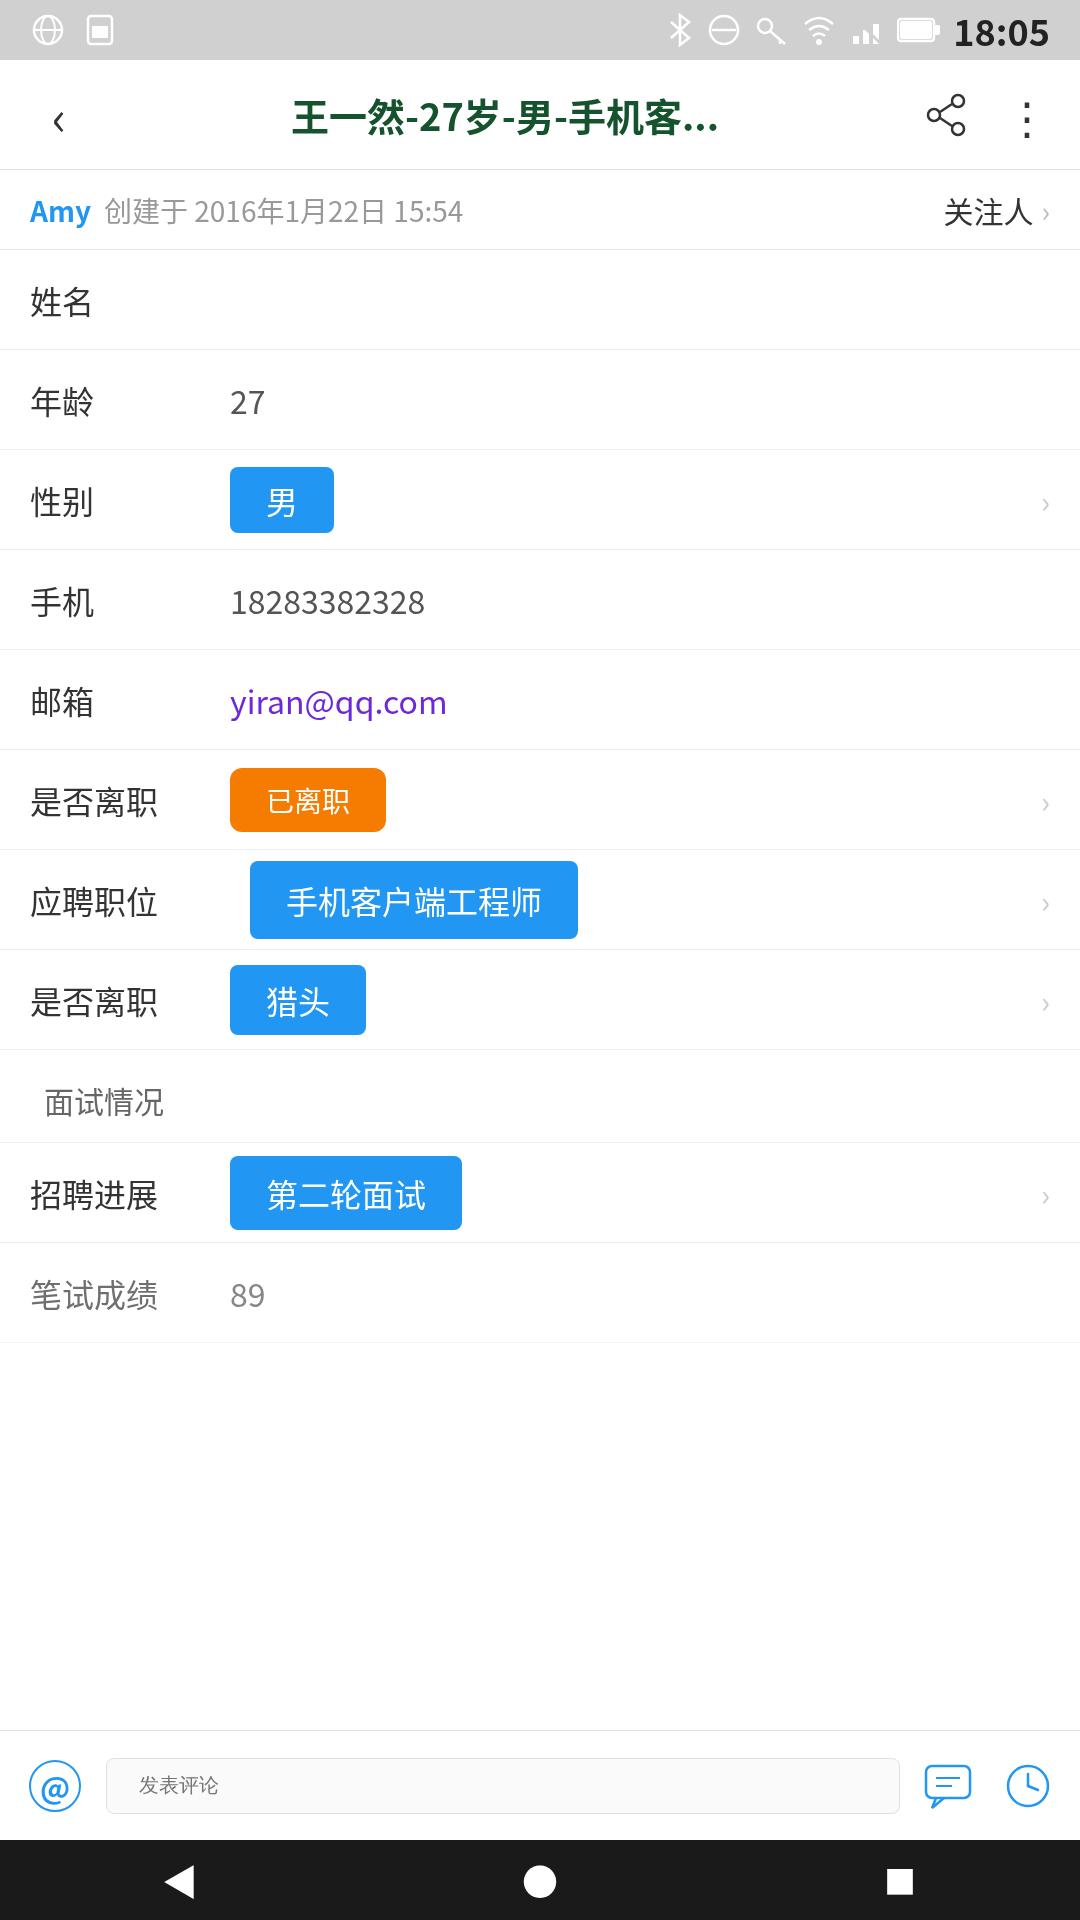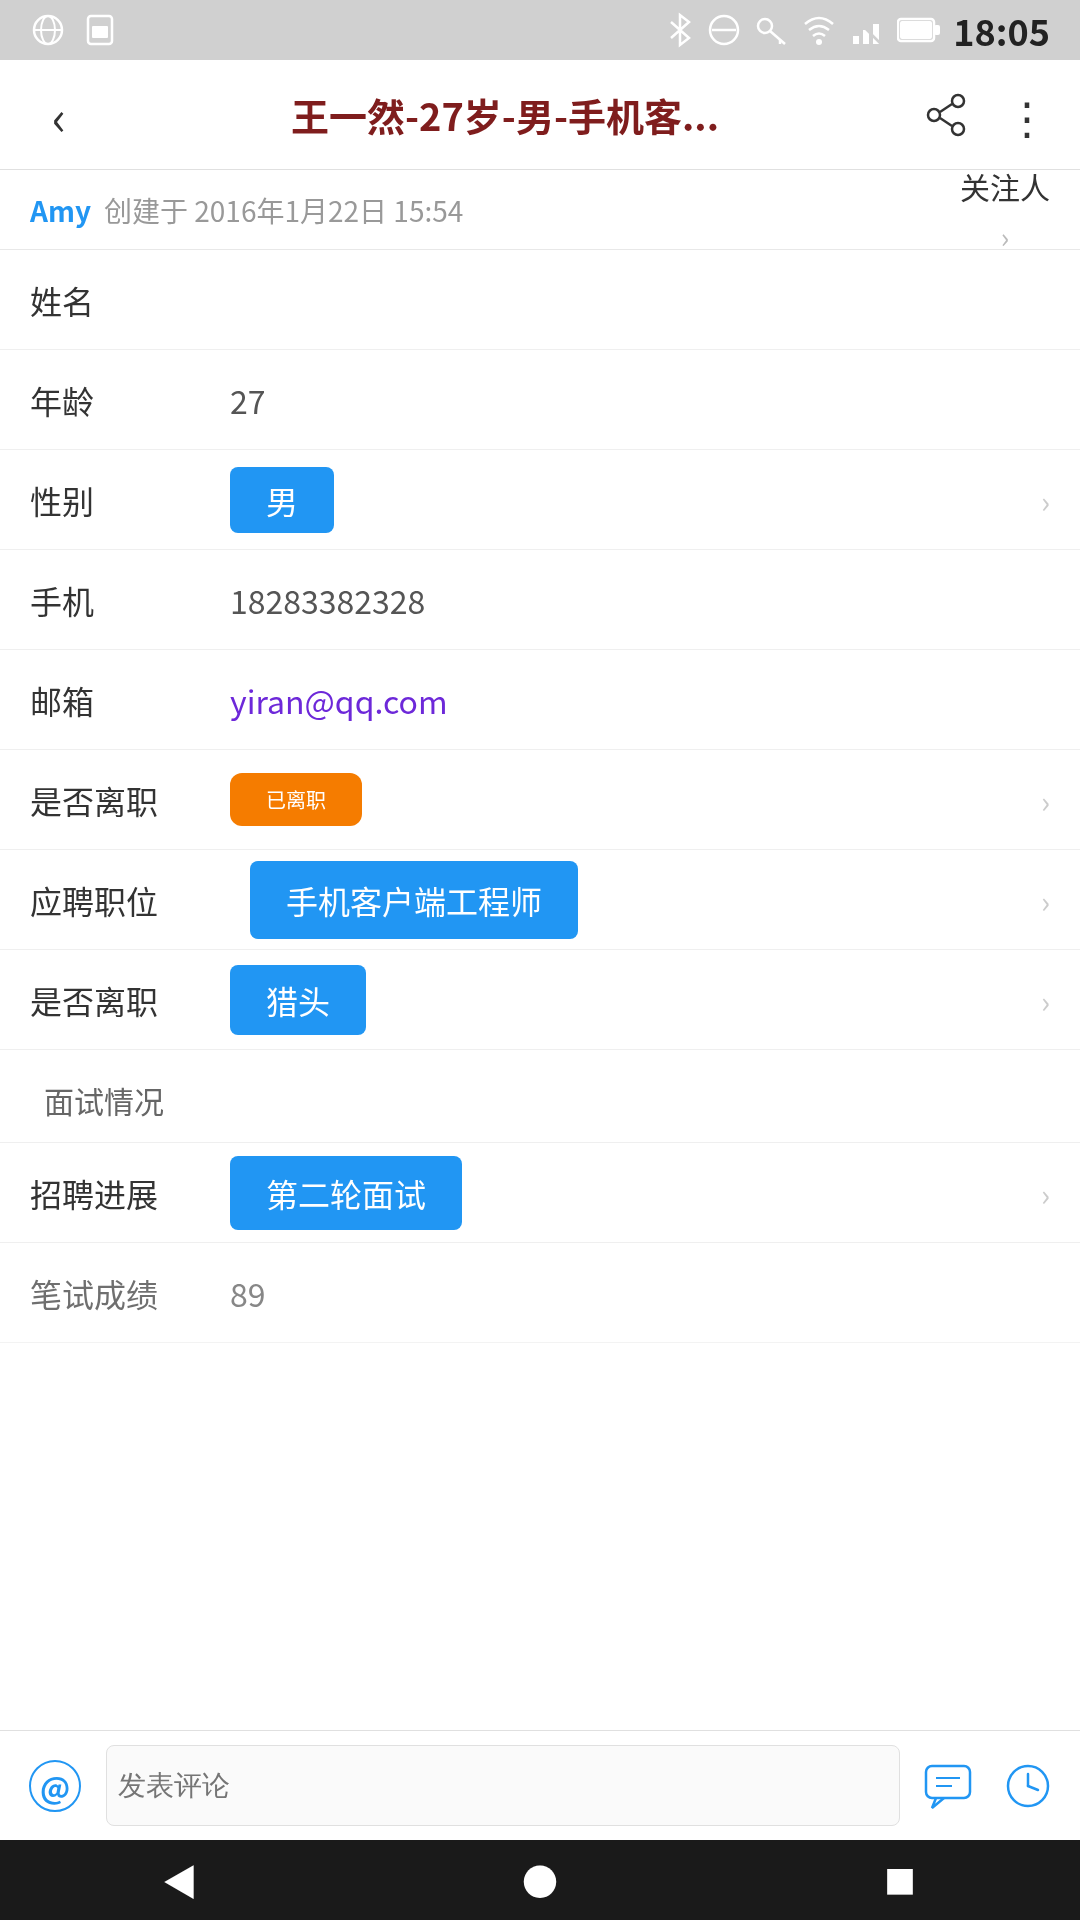--- a/index.html
+++ b/index.html
@@ -63,21 +63,21 @@
     .nav-back-arrow {
       font-size: 48px;
       color: #333;
       line-height: 1;
     }
     .nav-title {
       flex: 1;
       font-size: 38px;
       font-weight: bold;
       text-align: center;
-      color: #7f1d1d;
+      color: #14532d;
       overflow: hidden;
       text-overflow: ellipsis;
       white-space: nowrap;
       padding: 0 20px;
     }
     .nav-actions {
       display: flex;
       align-items: center;
       gap: 20px;
     }
@@ -114,21 +114,20 @@
       font-weight: bold;
       font-size: 28px;
     }
     .creator-right {
       display: flex;
       align-items: center;
       gap: 8px;
       color: #333;
       font-size: 30px;
       cursor: pointer;
-      flex-direction: column;
     }
     .creator-right-arrow {
       color: #bbb;
       font-size: 28px;
     }
 
     
     .content-area {
       flex: 1;
       background: #fff;
@@ -227,25 +226,25 @@
       border-radius: 50%;
       display: flex;
       align-items: center;
       justify-content: center;
       color: #2196F3;
       font-size: 30px;
       font-weight: bold;
     }
     .bottom-input {
       flex: 1;
-      height: 81px;
+      height: 56px;
       border: 1px solid #e0e0e0;
       border-radius: 8px;
-      padding: 0 11px;
-      font-size: 28px;
+      padding: 0 32px;
+      font-size: 20px;
       color: #999;
       background: #fafafa;
       outline: none;
     }
     .bottom-icon-btn {
       width: 64px;
       height: 64px;
       display: flex;
       align-items: center;
       justify-content: center;
@@ -398,21 +397,21 @@
   <div class="field-row">
     <div class="field-label">邮箱</div>
     <div class="field-value">
       <a class="field-value-link" href="#">yiran@qq.com</a>
     </div>
   </div>
 
   <div class="field-row">
     <div class="field-label">是否离职</div>
     <div class="field-value">
-      <span class="tag-badge tag-orange" style="padding: 12px 36px; font-size:20px;">已离职</span>
+      <span class="tag-badge tag-orange" style="padding: 12px 36px; font-size:28px;">已离职</span>
     </div>
     <span class="field-arrow">›</span>
   </div>
 
   <div class="field-row">
     <div class="field-label">应聘职位</div>
     <div class="field-value">
       <span class="tag-badge tag-blue" style="padding: 16px 36px; font-size:32px;margin-left:20px;">手机客户端工程师</span>
     </div>
     <span class="field-arrow">›</span>

